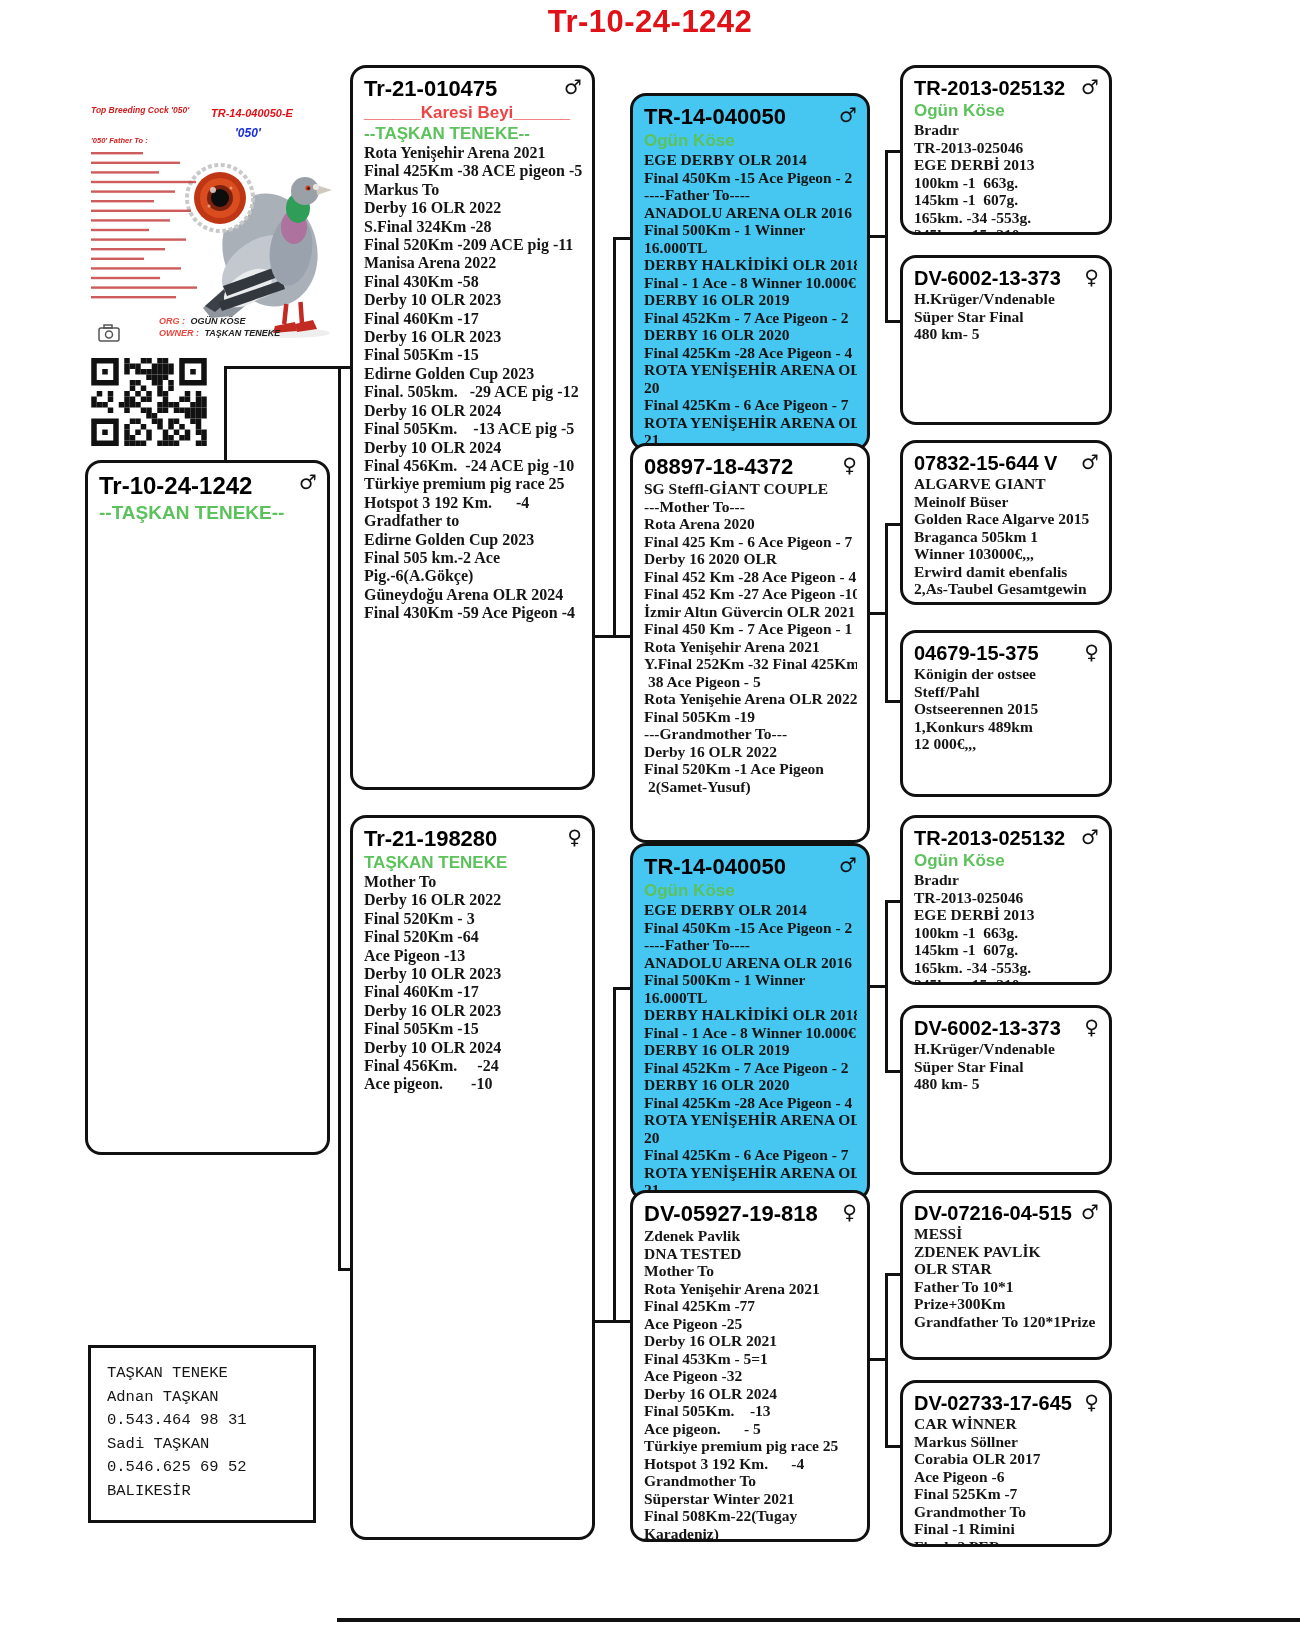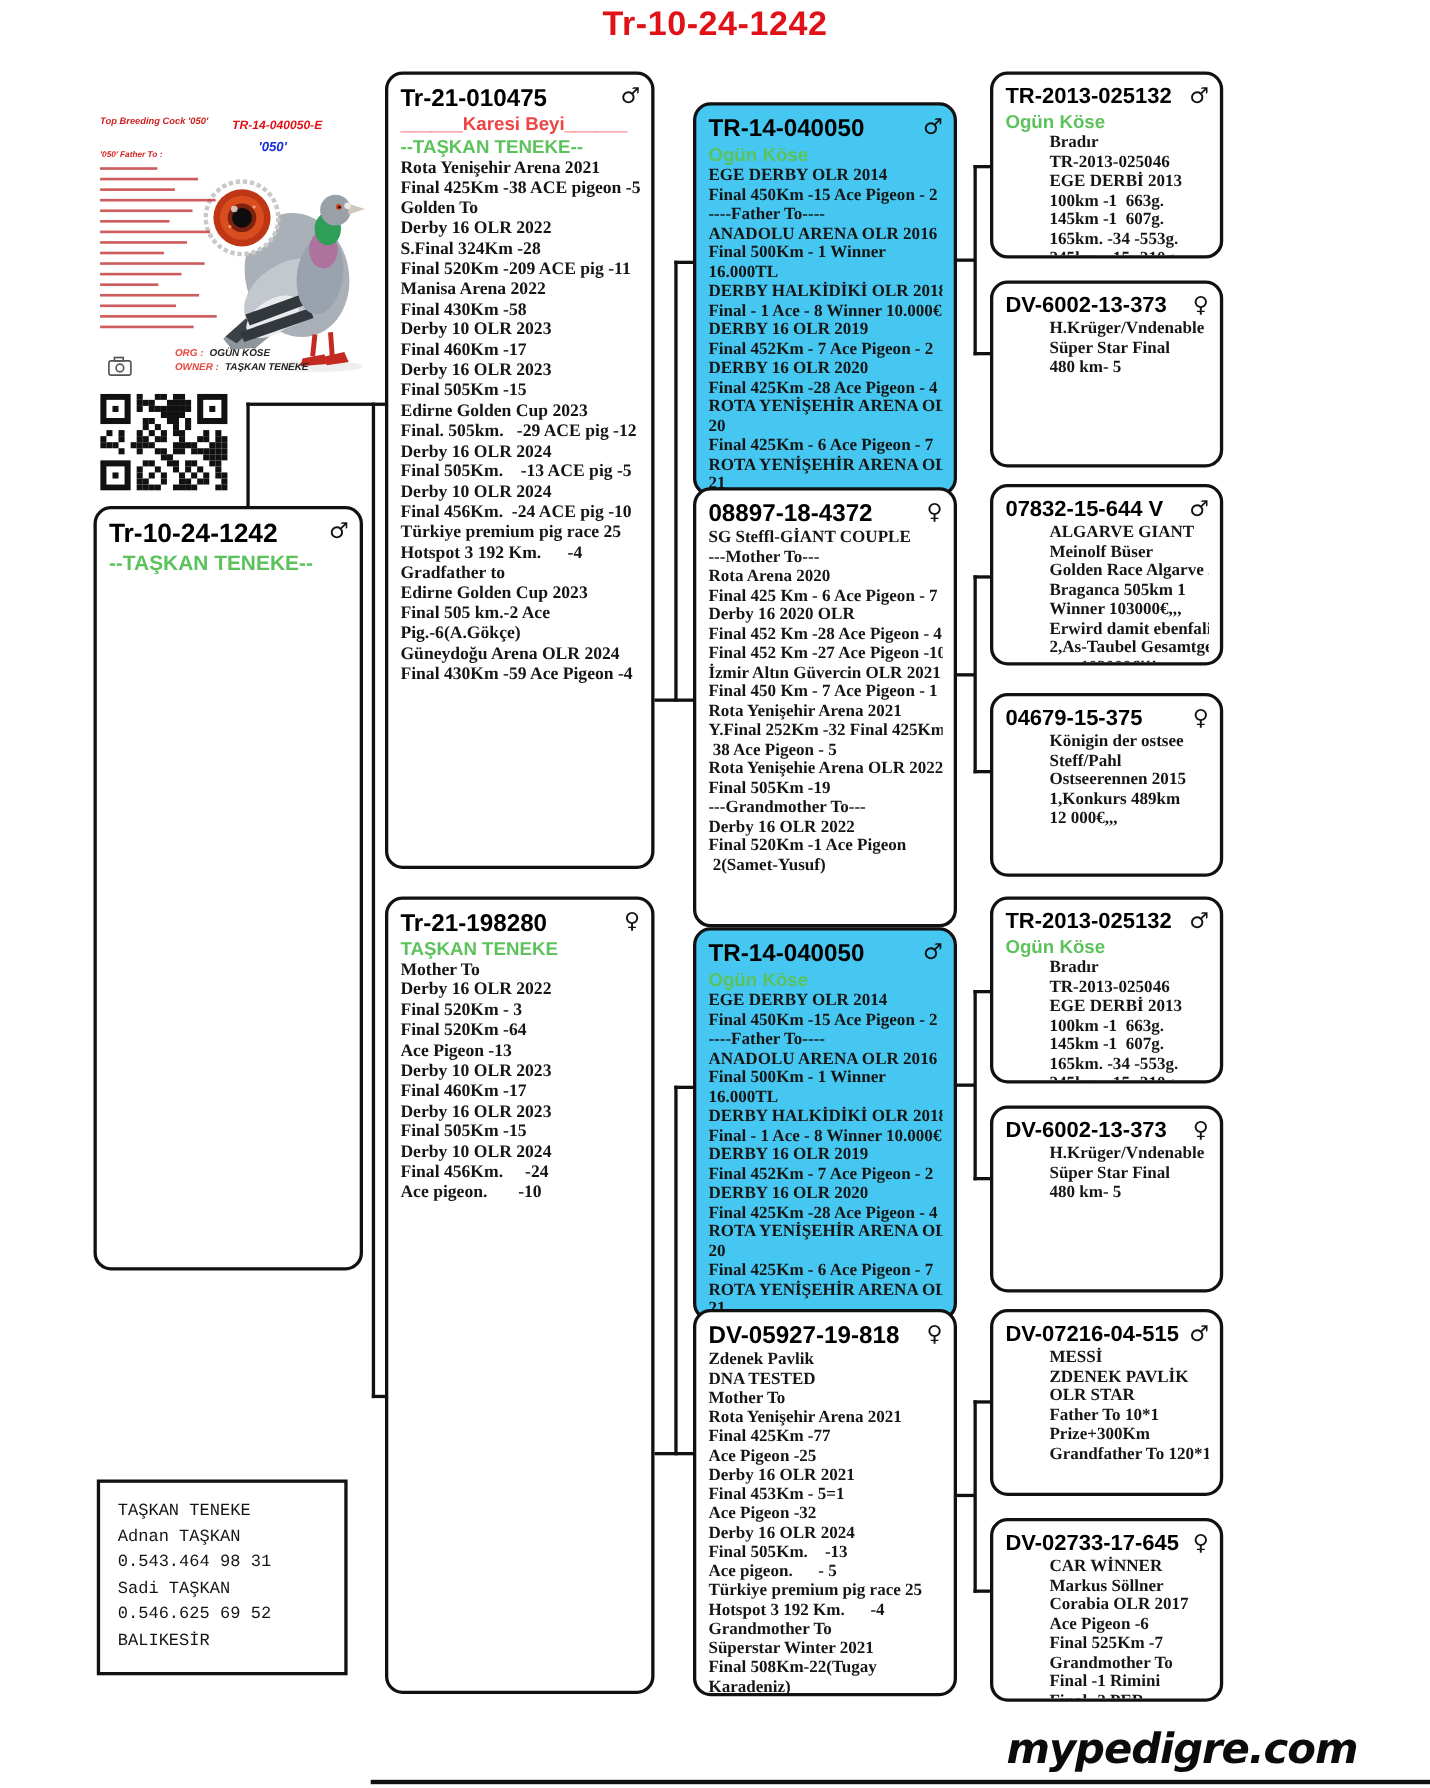--- a/index.html
+++ b/index.html
@@ -18,21 +18,21 @@
   .sex-symbol{font:400 20px/22px "DejaVu Sans",sans-serif;color:#111;margin-left:4px;}
   .sub{font:700 17px/21px "Liberation Sans",sans-serif;white-space:pre;}
   .sub:empty{display:none;}
   .sub.green{color:#5cc25c;}
   .sub.pink{color:#ef4444;}
   .root .sub{font-size:19px;line-height:24px;}
   .lines{color:#151515;}
   .lines div{white-space:pre;overflow:hidden;}
   .c2 .lines div{font:700 16px/18.4px "Liberation Serif",serif;}
   .c3 .lines div{font:700 15.5px/17.5px "Liberation Serif",serif;}
-  .c4 .lines div{font:700 15.5px/17.5px "Liberation Serif",serif;margin-left:40px;}
+  .c4 .lines div{font:700 15.5px/17.5px "Liberation Serif",serif;}
   
   .hline,.vline{position:absolute;background:#111;}
   
   #photo{position:absolute;left:85px;top:100px;width:250px;height:255px;background:#fff;}
   
   #qr{position:absolute;left:90px;top:358px;width:118px;height:88px;}
   
   #contact{position:absolute;left:88px;top:1345px;width:228px;height:178px;
            border:3px solid #111;box-sizing:border-box;padding:14px 6px 0 16px;
            font:400 15.5px/23.5px "Liberation Mono",monospace;color:#111;}
@@ -301,21 +301,21 @@
   <div class="box c2" style="left:350px;top:65px;width:245px;height:725px">
     <div class="box-head">
       <span class="box-id">Tr-21-010475</span>
       <span class="sex-symbol">♂</span>
     </div>
     <div class="sub pink">______Karesi Beyi______</div>
     <div class="sub green">--TAŞKAN TENEKE--</div>
     <div class="lines">
         <div>Rota Yenişehir Arena 2021</div>
         <div>Final 425Km -38 ACE pigeon -5</div>
-        <div>Golden To</div>
+        <div>Markus To</div>
         <div>Derby 16 OLR 2022</div>
         <div>S.Final 324Km -28</div>
         <div>Final 520Km -209 ACE pig -11</div>
         <div>Manisa Arena 2022</div>
         <div>Final 430Km -58</div>
         <div>Derby 10 OLR 2023</div>
         <div>Final 460Km -17</div>
         <div>Derby 16 OLR 2023</div>
         <div>Final 505Km -15</div>
         <div>Edirne Golden Cup 2023</div>
@@ -586,15 +586,14 @@
         <div>Final -1 Rimini</div>
         <div>Final -2 PER</div>
       </div>
   </div>
 
   <div id="contact">
     <div class="lines"><div>TAŞKAN TENEKE</div><div>Adnan TAŞKAN</div><div>0.543.464 98 31</div><div>Sadi TAŞKAN</div><div>0.546.625 69 52</div><div>BALIKESİR</div></div>
   </div>
 
   <div id="bottom-bar"></div>
-  <div id="logo">mypedigre.com</div>
 
 </div>
 
 </body></html>

